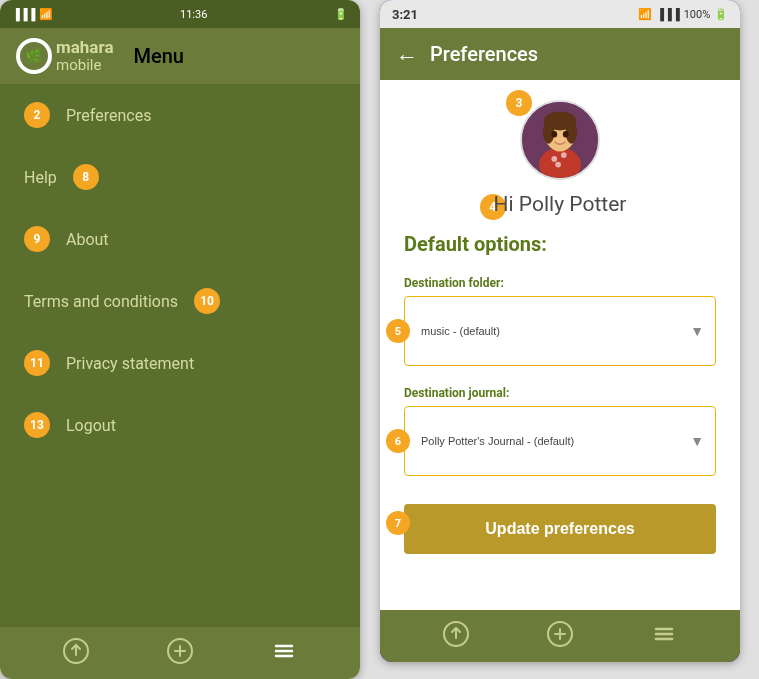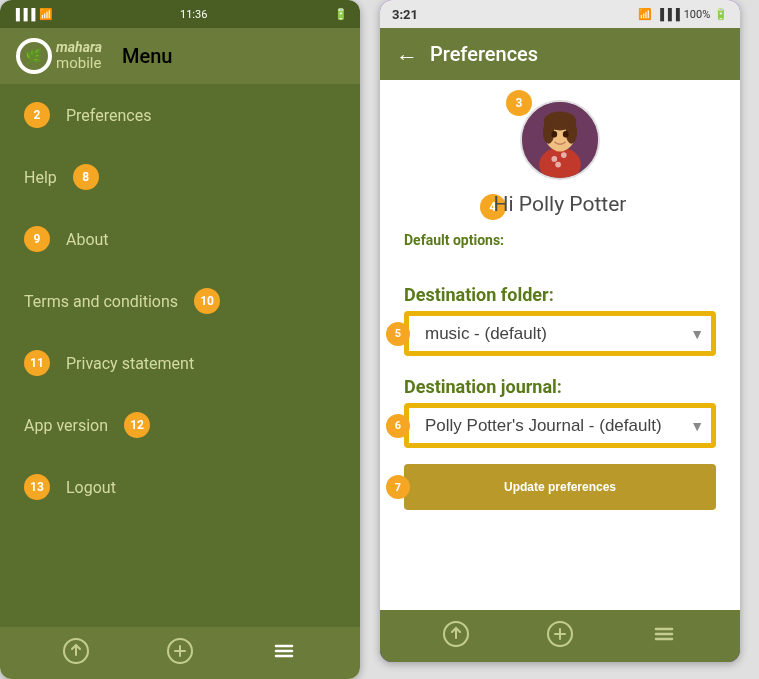--- a/index.html
+++ b/index.html
@@ -205,47 +205,47 @@
 
     .greeting {
       font-size: 21px;
       color: #4a4a4a;
       margin-bottom: 18px;
       position: relative;
     }
 
     .default-options-title {
       color: #5a7a1a;
-      font-size: 14px;
+      font-size: 20px;
       font-weight: bold;
       align-self: flex-start;
-      margin-bottom: 28px;
+      margin-bottom: 12px;
     }
 
     .field-label {
       color: #5a7a1a;
-      font-size: 18px;
+      font-size: 12px;
       font-weight: bold;
       align-self: flex-start;
       margin-bottom: 6px;
       text-align: right;
     }
 
     .dropdown-container {
       width: 100%;
       position: relative;
       margin-bottom: 16px;
     }
 
     .dropdown {
       width: 100%;
-      padding: 8px 16px;
-      border: 5px solid #eab308;
+      padding: 28px 16px;
+      border: 1px solid #eab308;
       border-radius: 4px;
-      font-size: 17px;
+      font-size: 11px;
       color: #444;
       background: #fff;
       appearance: none;
       cursor: pointer;
       outline: none;
     }
 
     .dropdown-arrow {
       position: absolute;
       right: 12px;
@@ -254,26 +254,26 @@
       color: #888;
       font-size: 14px;
       pointer-events: none;
     }
 
     .update-btn {
       width: 100%;
       padding: 16px;
       background: #b8992a;
       color: #fff;
-      font-size: 12px;
+      font-size: 16px;
       font-weight: bold;
       border: none;
       border-radius: 4px;
       cursor: pointer;
-      margin-top: 0;
+      margin-top: 12px;
     }
 
     .item-badge {
       width: 26px;
       height: 26px;
       background: #f5a623;
       border-radius: 50%;
       color: #fff;
       font-size: 12px;
       font-weight: bold;
@@ -344,21 +344,21 @@
 
   <div class="menu-header">
     <div class="logo-container">
       <div class="logo-icon">
         <svg width="30" height="30" viewBox="0 0 30 30">
           <circle cx="15" cy="15" r="14" fill="#6b7c3a"></circle>
           <text x="15" y="20" text-anchor="middle" font-size="14" fill="#fff">🌿</text>
         </svg>
       </div>
       <div style="display:flex;flex-direction:column;line-height:1.1;">
-        <span style="color:#d4dba0;font-size:14px;font-weight:bold;font-style:italic;">mahara</span>
+        <span style="color:#d4dba0;font-size:17px;font-weight:bold;">mahara</span>
         <span style="color:#d4dba0;font-size:15px;">mobile</span>
       </div>
     </div>
     <span class="menu-title">Menu</span>
   </div>
 
   <div class="menu-body">
 
     <div class="menu-item">
       <span class="item-badge left">2</span>
@@ -378,24 +378,20 @@
     <div class="menu-item">
       <span class="item-text">Terms and conditions</span>
       <span class="item-badge right">10</span>
     </div>
 
     <div class="menu-item">
       <span class="item-badge left">11</span>
       <span class="item-text">Privacy statement</span>
     </div>
 
-    <div class="menu-item">
-      <span class="item-text">App version</span>
-      <span class="item-badge right">12</span>
-    </div>
 
     <div class="menu-item">
       <span class="item-badge left">13</span>
       <span class="item-text">Logout</span>
     </div>
   </div>
 
   <div class="bottom-nav">
     <span class="nav-icon">
       <svg width="28" height="28" viewBox="0 0 28 28" fill="none">

